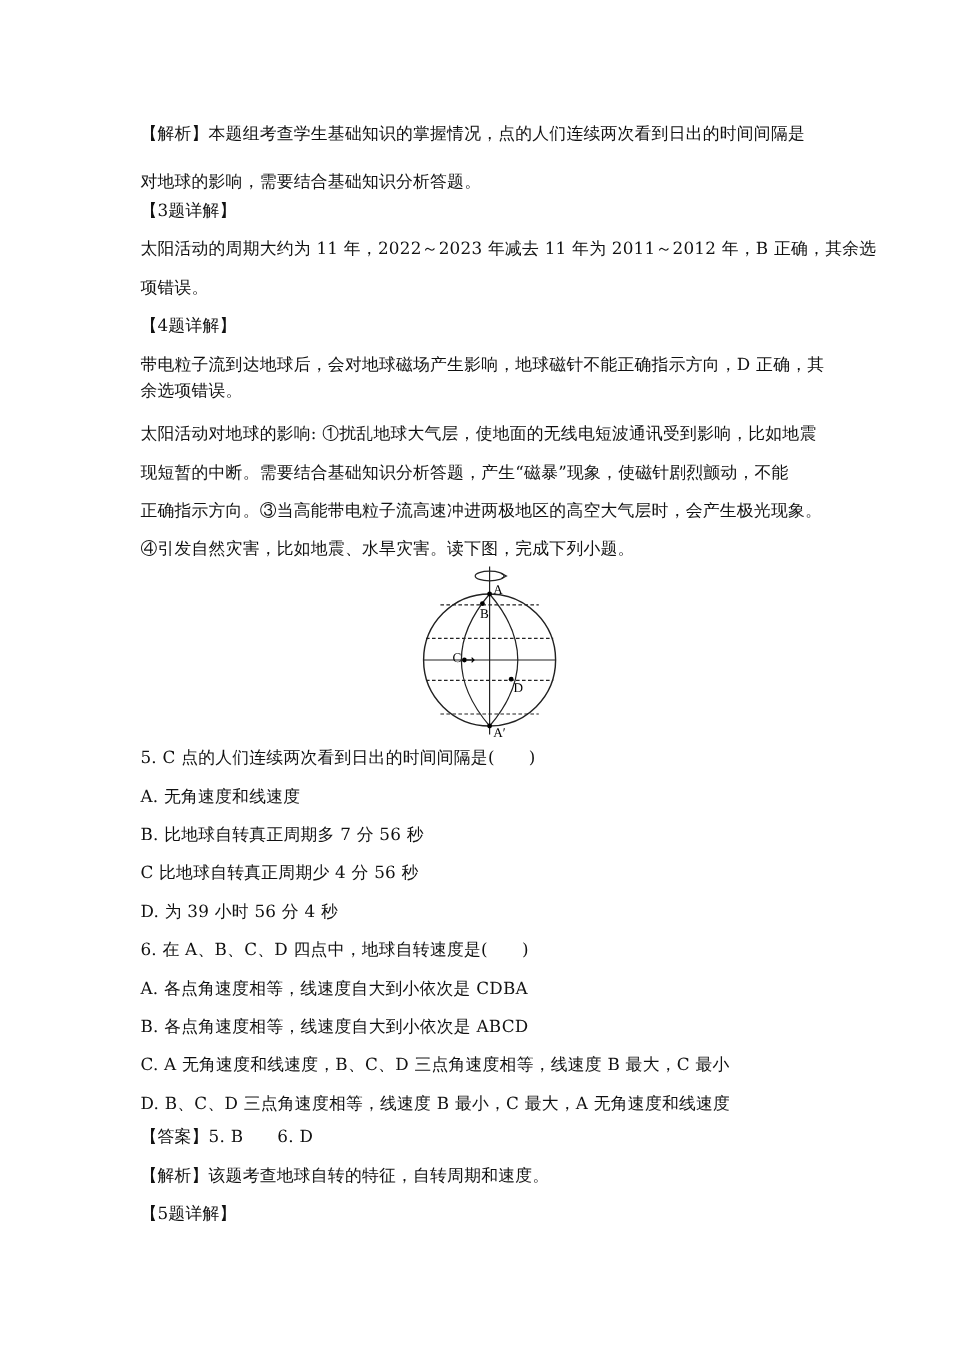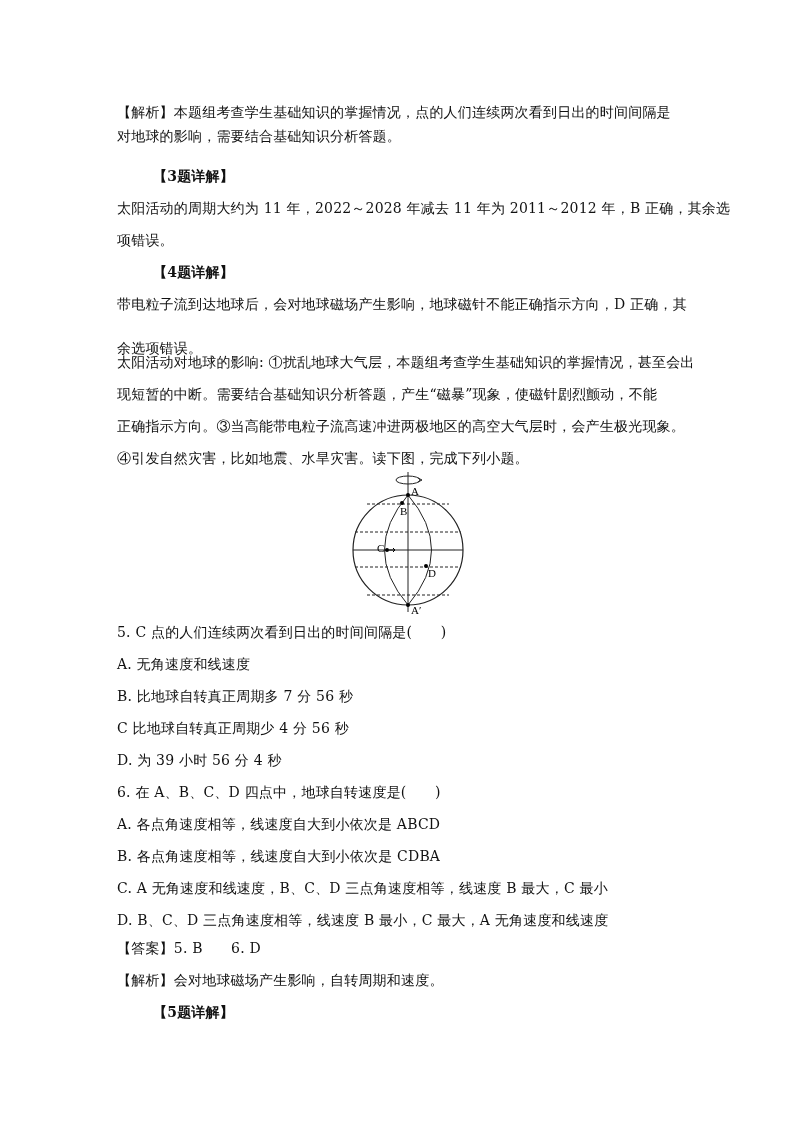--- a/index.html
+++ b/index.html
@@ -1,35 +1,35 @@
 <!DOCTYPE html>
 <html><head>
 <meta charset="utf-8">
 <style>
   html, body { margin: 0; padding: 0; background: #ffffff; }
   body { width: 794px; height: 1123px; position: relative; overflow: hidden;
          font-family: "DejaVu Serif", "Liberation Serif", serif; color: #111; }
   .page { position: absolute; left: 117px; top: 0; width: 570px; }
   .line { position: absolute; left: 0; white-space: nowrap; font-size: 14px; line-height: 20px; letter-spacing: 0.2px; }
-  .bold { font-weight: bold; margin-left: 36px; }
+  .bold { font-weight: normal; }
   .figure { position: absolute; left: 224px; top: 470px; width: 140px; height: 145px; }
 </style>
 </head>
 <body>
 
 <div class="page">
   <div class="line" style="top:102px">【解析】本题组考查学生基础知识的掌握情况，点的人们连续两次看到日出的时间间隔是</div>
-  <div class="line" style="top:126px">对地球的影响，需要结合基础知识分析答题。</div>
+  <div class="line" style="top:142px">对地球的影响，需要结合基础知识分析答题。</div>
   <div class="line bold" style="top:166px">【3题详解】</div>
-  <div class="line" style="top:198px">太阳活动的周期大约为 11 年，2022～2028 年减去 11 年为 2011～2012 年，B 正确，其余选</div>
+  <div class="line" style="top:198px">太阳活动的周期大约为 11 年，2022～2023 年减去 11 年为 2011～2012 年，B 正确，其余选</div>
   <div class="line" style="top:230px">项错误。</div>
   <div class="line bold" style="top:262px">【4题详解】</div>
   <div class="line" style="top:294px">带电粒子流到达地球后，会对地球磁场产生影响，地球磁针不能正确指示方向，D 正确，其</div>
-  <div class="line" style="top:338px">余选项错误。</div>
-  <div class="line" style="top:352px">太阳活动对地球的影响: ①扰乱地球大气层，本题组考查学生基础知识的掌握情况，甚至会出</div>
+  <div class="line" style="top:316px">余选项错误。</div>
+  <div class="line" style="top:352px">太阳活动对地球的影响: ①扰乱地球大气层，使地面的无线电短波通讯受到影响，比如地震</div>
   <div class="line" style="top:384px">现短暂的中断。需要结合基础知识分析答题，产生“磁暴”现象，使磁针剧烈颤动，不能</div>
   <div class="line" style="top:416px">正确指示方向。③当高能带电粒子流高速冲进两极地区的高空大气层时，会产生极光现象。</div>
   <div class="line" style="top:448px">④引发自然灾害，比如地震、水旱灾害。读下图，完成下列小题。</div>
 
   <div class="figure">
     <svg width="140" height="145" viewBox="0 0 140 145">
 
       <ellipse cx="67" cy="10" rx="12" ry="4" fill="none" stroke="#222" stroke-width="1"></ellipse>
       <path d="M77 8 l4 2 l-4 2" fill="none" stroke="#222" stroke-width="1"></path>
 
@@ -60,20 +60,20 @@
       <text x="70" y="144" font-size="11" font-family="Liberation Serif, serif">A′</text>
     </svg>
   </div>
 
   <div class="line" style="top:622px">5. C 点的人们连续两次看到日出的时间间隔是(　　)</div>
   <div class="line" style="top:654px">A. 无角速度和线速度</div>
   <div class="line" style="top:686px">B. 比地球自转真正周期多 7 分 56 秒</div>
   <div class="line" style="top:718px">C 比地球自转真正周期少 4 分 56 秒</div>
   <div class="line" style="top:750px">D. 为 39 小时 56 分 4 秒</div>
   <div class="line" style="top:782px">6. 在 A、B、C、D 四点中，地球自转速度是(　　)</div>
-  <div class="line" style="top:814px">A. 各点角速度相等，线速度自大到小依次是 ABCD</div>
-  <div class="line" style="top:846px">B. 各点角速度相等，线速度自大到小依次是 CDBA</div>
+  <div class="line" style="top:814px">A. 各点角速度相等，线速度自大到小依次是 CDBA</div>
+  <div class="line" style="top:846px">B. 各点角速度相等，线速度自大到小依次是 ABCD</div>
   <div class="line" style="top:878px">C. A 无角速度和线速度，B、C、D 三点角速度相等，线速度 B 最大，C 最小</div>
   <div class="line" style="top:910px">D. B、C、D 三点角速度相等，线速度 B 最小，C 最大，A 无角速度和线速度</div>
   <div class="line" style="top:938px">【答案】5. B　　6. D</div>
-  <div class="line" style="top:970px">【解析】会对地球磁场产生影响，自转周期和速度。</div>
+  <div class="line" style="top:970px">【解析】该题考查地球自转的特征，自转周期和速度。</div>
   <div class="line bold" style="top:1002px">【5题详解】</div>
 </div>
 
 </body></html>

